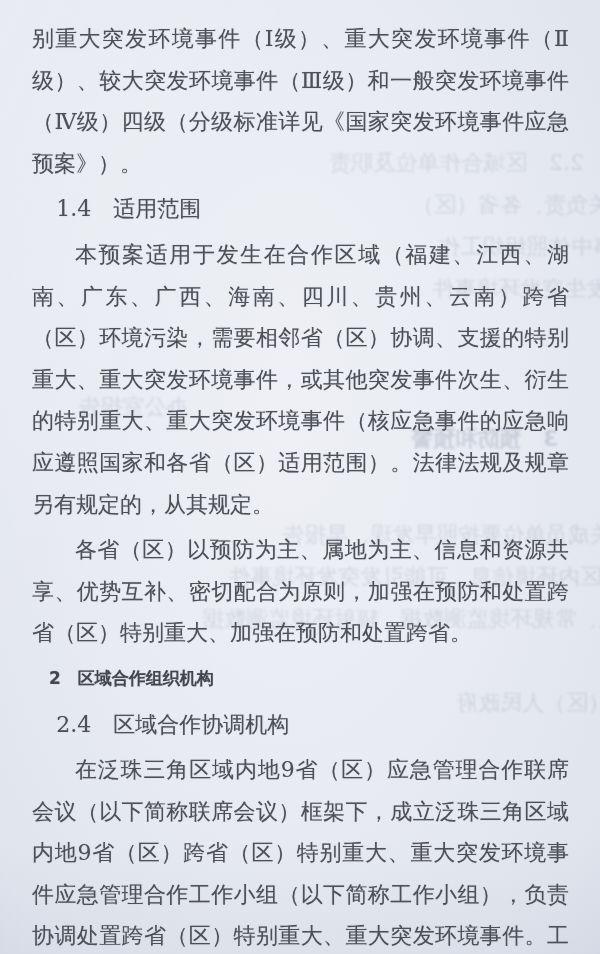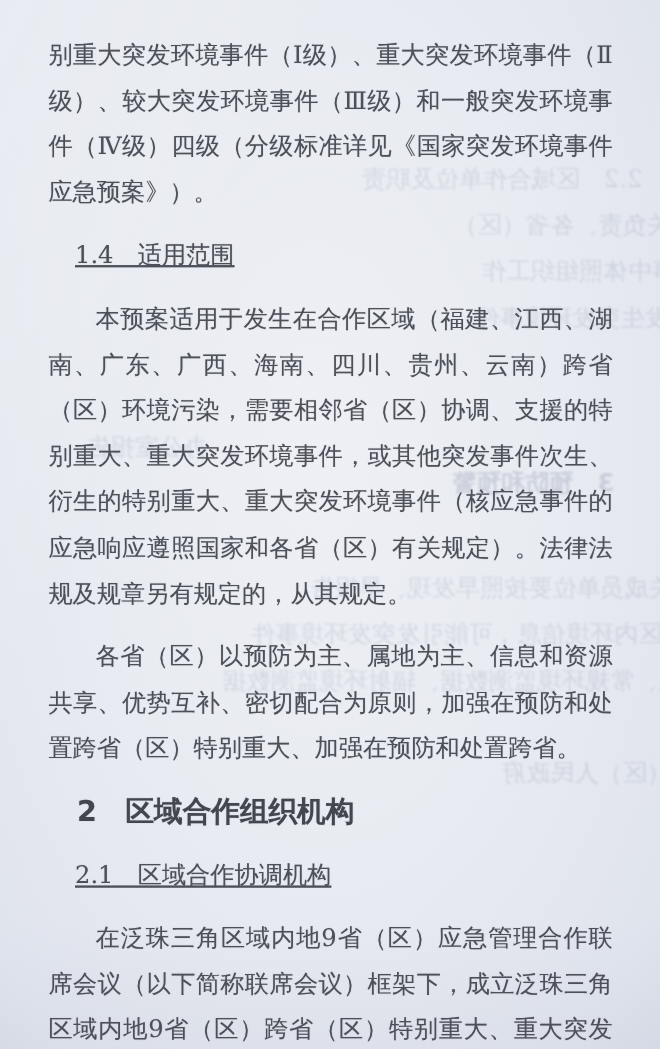--- a/index.html
+++ b/index.html
@@ -32,30 +32,30 @@
     left: 28px;
     top: 14px;
     width: 545px;
     color: #4d4f59;
     font-size: 22px;
     line-height: 41.6px;
     text-align: justify;
     text-shadow: 0 0 1px rgba(77,79,89,0.35);
     z-index: 2;
   }
-  .content p { margin: 16px; }
+  .content p { margin: 4px; }
   .para-cont { text-indent: 0; }
   .para { text-indent: 1.95em; }
-  .h2 { text-indent: 1.1em; text-decoration: underline; }
+  .h2 { text-indent: 1.1em; }
   .h1 {
     text-indent: 1.0em;
     font-family: "DejaVu Sans", "Liberation Sans", sans-serif;
     font-weight: 700;
     color: #44464f;
-    font-size: 26px;
+    font-size: 17px;
     text-shadow: 0 0 1px rgba(68,70,79,0.4);
   }
   .page-number {
     position: absolute;
     right: 32px;
     bottom: 14px;
     color: #4d4f59;
     font-size: 23px;
     letter-spacing: 2px;
     text-shadow: 0 0 1px rgba(77,79,89,0.35);
@@ -91,21 +91,21 @@
   <span class="bleed" style="top:392px; left:78px;">办公室报告</span>
   <span class="bleed bold" style="top:424px; right:42px;">3　预防和预警</span>
   <span class="bleed" style="top:520px; right:-12px;">关成员单位要按照早发现、早报告</span>
   <span class="bleed" style="top:562px; right:-24px;">辖区内环境信息，可能引发突发环境事件</span>
   <span class="bleed" style="top:604px; right:-20px;">息、常规环境监测数据、辐射环境监测数据</span>
   <span class="bleed" style="top:688px; right:-10px;">（区）人民政府</span>
 
   <div class="content">
     <p class="para-cont">别重大突发环境事件（Ⅰ级）、重大突发环境事件（Ⅱ级）、较大突发环境事件（Ⅲ级）和一般突发环境事件（Ⅳ级）四级（分级标准详见《国家突发环境事件应急预案》）。</p>
     <p class="h2">1.4　适用范围</p>
-    <p class="para">本预案适用于发生在合作区域（福建、江西、湖南、广东、广西、海南、四川、贵州、云南）跨省（区）环境污染，需要相邻省（区）协调、支援的特别重大、重大突发环境事件，或其他突发事件次生、衍生的特别重大、重大突发环境事件（核应急事件的应急响应遵照国家和各省（区）有关规定）。法律法规及规章另有规定的，从其规定。</p>
+    <p class="para">本预案适用于发生在合作区域（福建、江西、湖南、广东、广西、海南、四川、贵州、云南）跨省（区）环境污染，需要相邻省（区）协调、支援的特别重大、重大突发环境事件，或其他突发事件次生、衍生的特别重大、重大突发环境事件（核应急事件的应急响应遵照国家和各省（区）适用范围）。法律法规及规章另有规定的，从其规定。</p>
     <p class="para">各省（区）以预防为主、属地为主、信息和资源共享、优势互补、密切配合为原则，加强在预防和处置跨省（区）特别重大、加强在预防和处置跨省。</p>
     <p class="h1">2　区域合作组织机构</p>
-    <p class="h2">2.1　区域合作协调机构</p>
+    <p class="h2">2.4　区域合作协调机构</p>
     <p class="para">在泛珠三角区域内地9省（区）应急管理合作联席会议（以下简称联席会议）框架下，成立泛珠三角区域内地9省（区）跨省（区）特别重大、重大突发环境事件应急管理合作工作小组（以下简称工作小组），负责协调处置跨省（区）特别重大、重大突发环境事件。工作小组由广东省突发环境事件专项应急指挥机构负责召集，事发地突发环境事件</p>
   </div>
 
 
 </div>
 
 </body></html>

